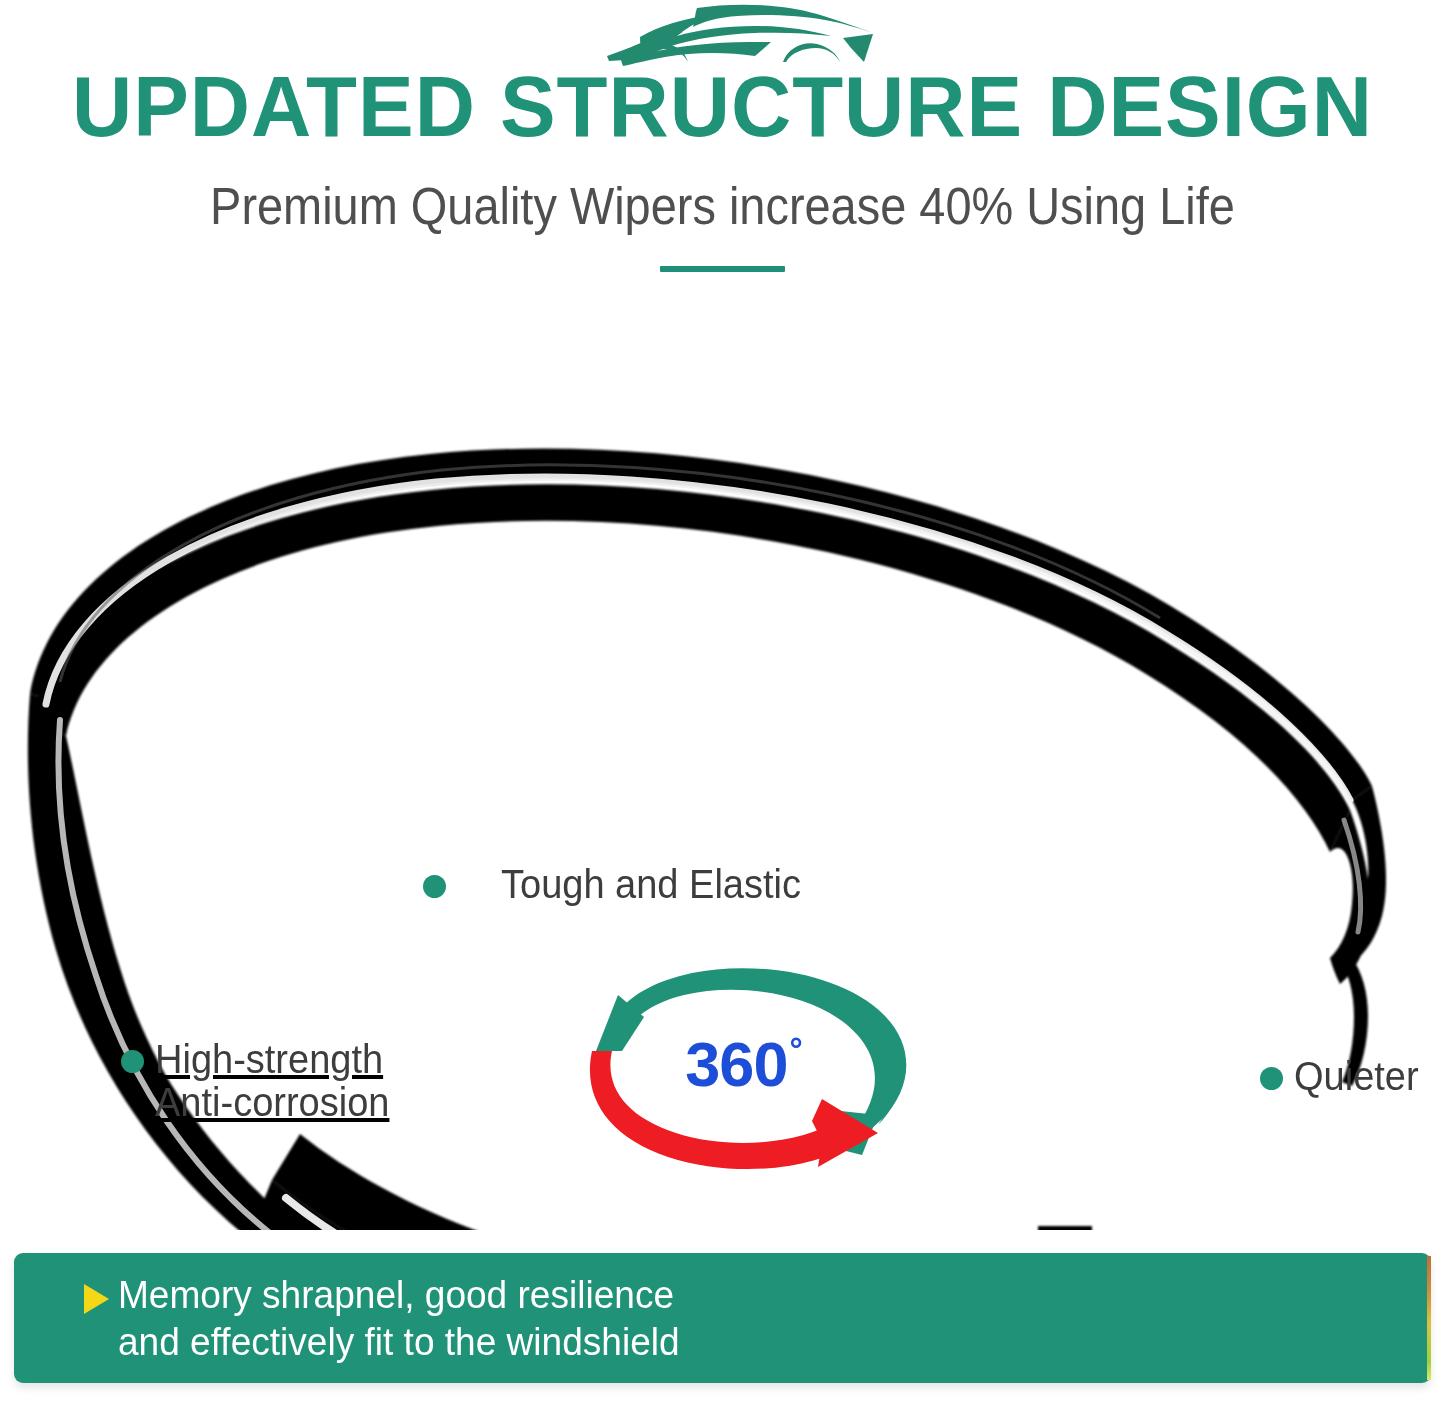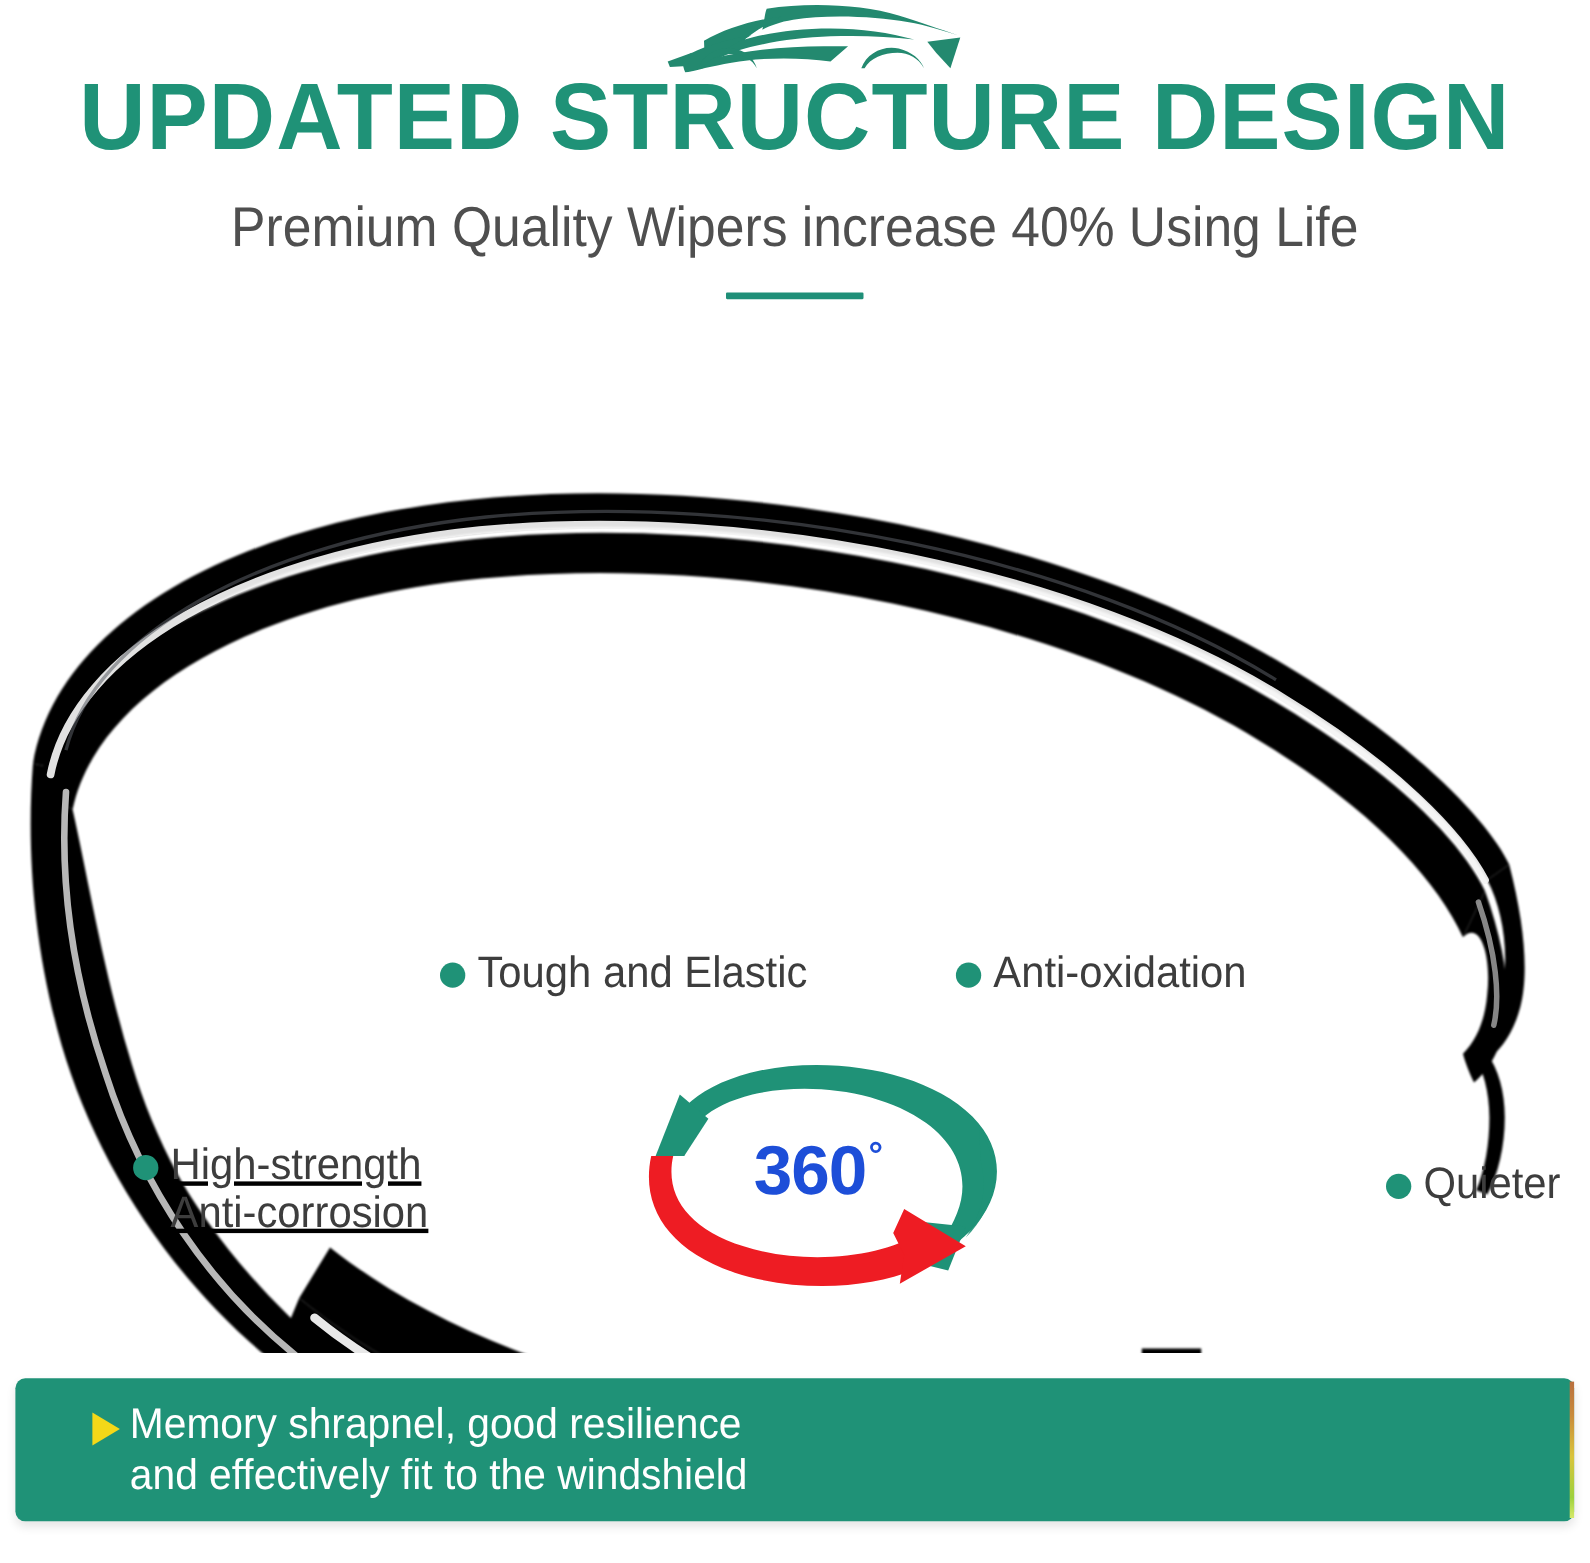--- a/index.html
+++ b/index.html
@@ -68,21 +68,21 @@
     margin-right:11px;
   }
   .flabel {
     font-family:"Liberation Sans Narrow","Liberation Sans",sans-serif;
     font-size:40px;
     line-height:43px;
     color:#3d3d3d;
     transform:scaleX(0.95);
     transform-origin:left center;
   }
-  #feat-tough      { left:400px; top:563px; }
+  #feat-tough      { left:423px; top:563px;gap:44px; }
   #feat-anti-ox    { left:869px; top:563px; }
   #feat-highstr    { left:121px; top:738px;text-decoration:underline; }
   #feat-quieter    { left:1260px; top:755px; }
 
   
   #badge-360 { position:absolute; left:560px; top:655px; width:370px; height:215px; }
   #badge-text {
     position:absolute;
     left:0; top:0; width:370px; height:215px;
     display:flex; align-items:center; justify-content:center;
@@ -313,24 +313,20 @@
     <g fill="#ffffff">
       <path d="M300 480 l 18 -8 l 4 12 l -20 8 Z" opacity="0.0"></path>
     </g>
   </svg>
 
   <div class="feature" id="feat-tough">
     <span class="dot"></span>
     <span class="flabel">Tough and Elastic</span>
   </div>
 
-  <div class="feature" id="feat-anti-ox">
-    <span class="dot"></span>
-    <span class="flabel">Anti-oxidation</span>
-  </div>
 
   <div class="feature" id="feat-highstr">
     <span class="dot"></span>
     <span class="flabel">
       <span>High-strength</span><br>
       <span>Anti-corrosion</span>
     </span>
   </div>
 
   <div class="feature" id="feat-quieter">

